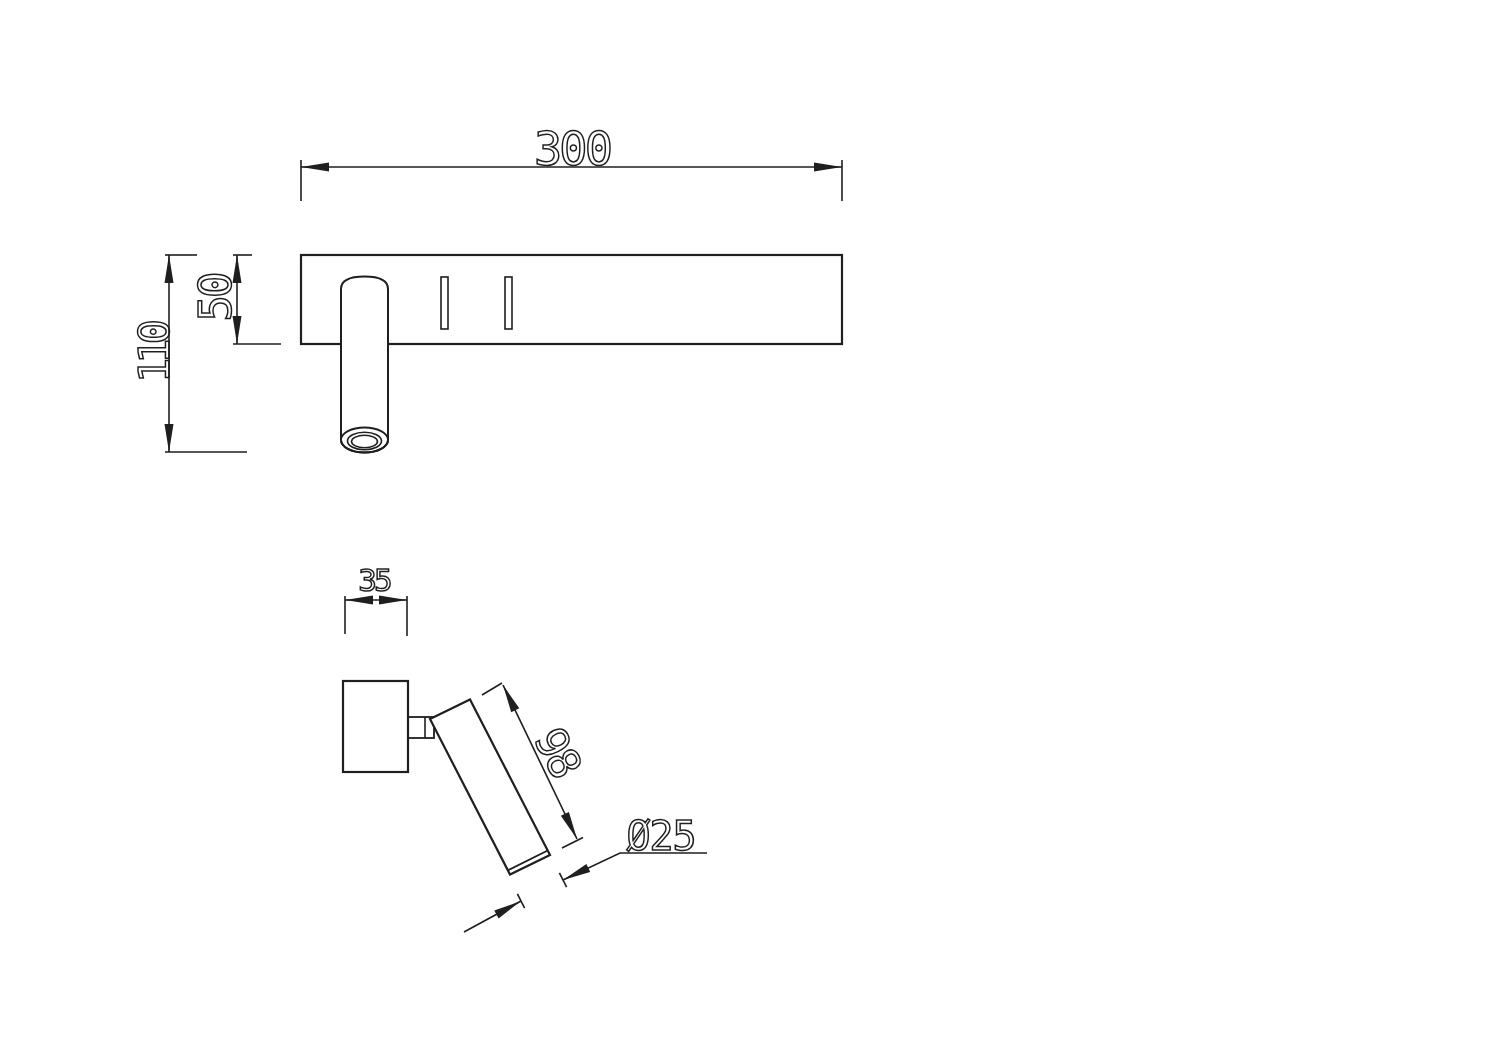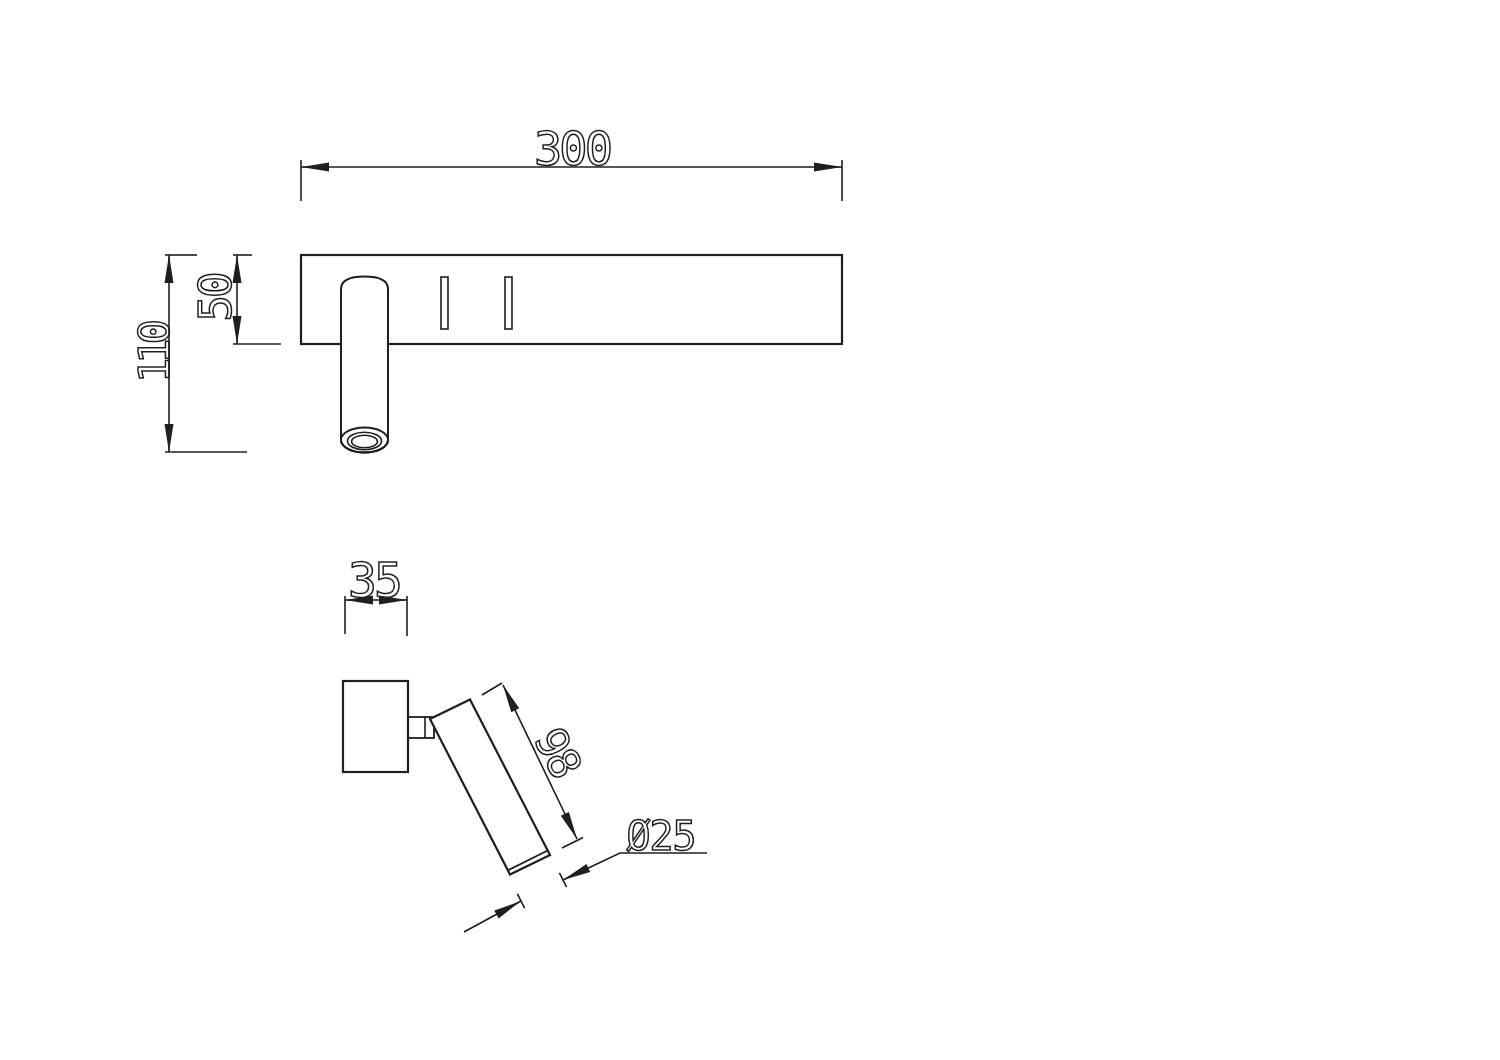--- a/index.html
+++ b/index.html
@@ -124,19 +124,19 @@
       </g>
     </g>
   </svg>
 
   <div class="dim-label" style="left:572px; top:148px; font-size:47px;">300</div>
 
   <div class="dim-label rot-ccw90" style="left:155px; top:354px; font-size:42px; letter-spacing:-6px;">110</div>
 
   <div class="dim-label rot-ccw90" style="left:216px; top:298px; font-size:44px;">50</div>
 
-  <div class="dim-label" style="left:374px; top:580px; font-size:48px;">35</div>
+  <div class="dim-label" style="left:374px; top:580px; font-size:31px;">35</div>
 
   <div class="dim-label rot-63" style="left:557px; top:752px; font-size:44px;">98</div>
 
   <div class="dim-label" style="left:661px; top:836px; font-size:40px; letter-spacing:-1px;">Ø25</div>
 
 </div>
 
 </body></html>

